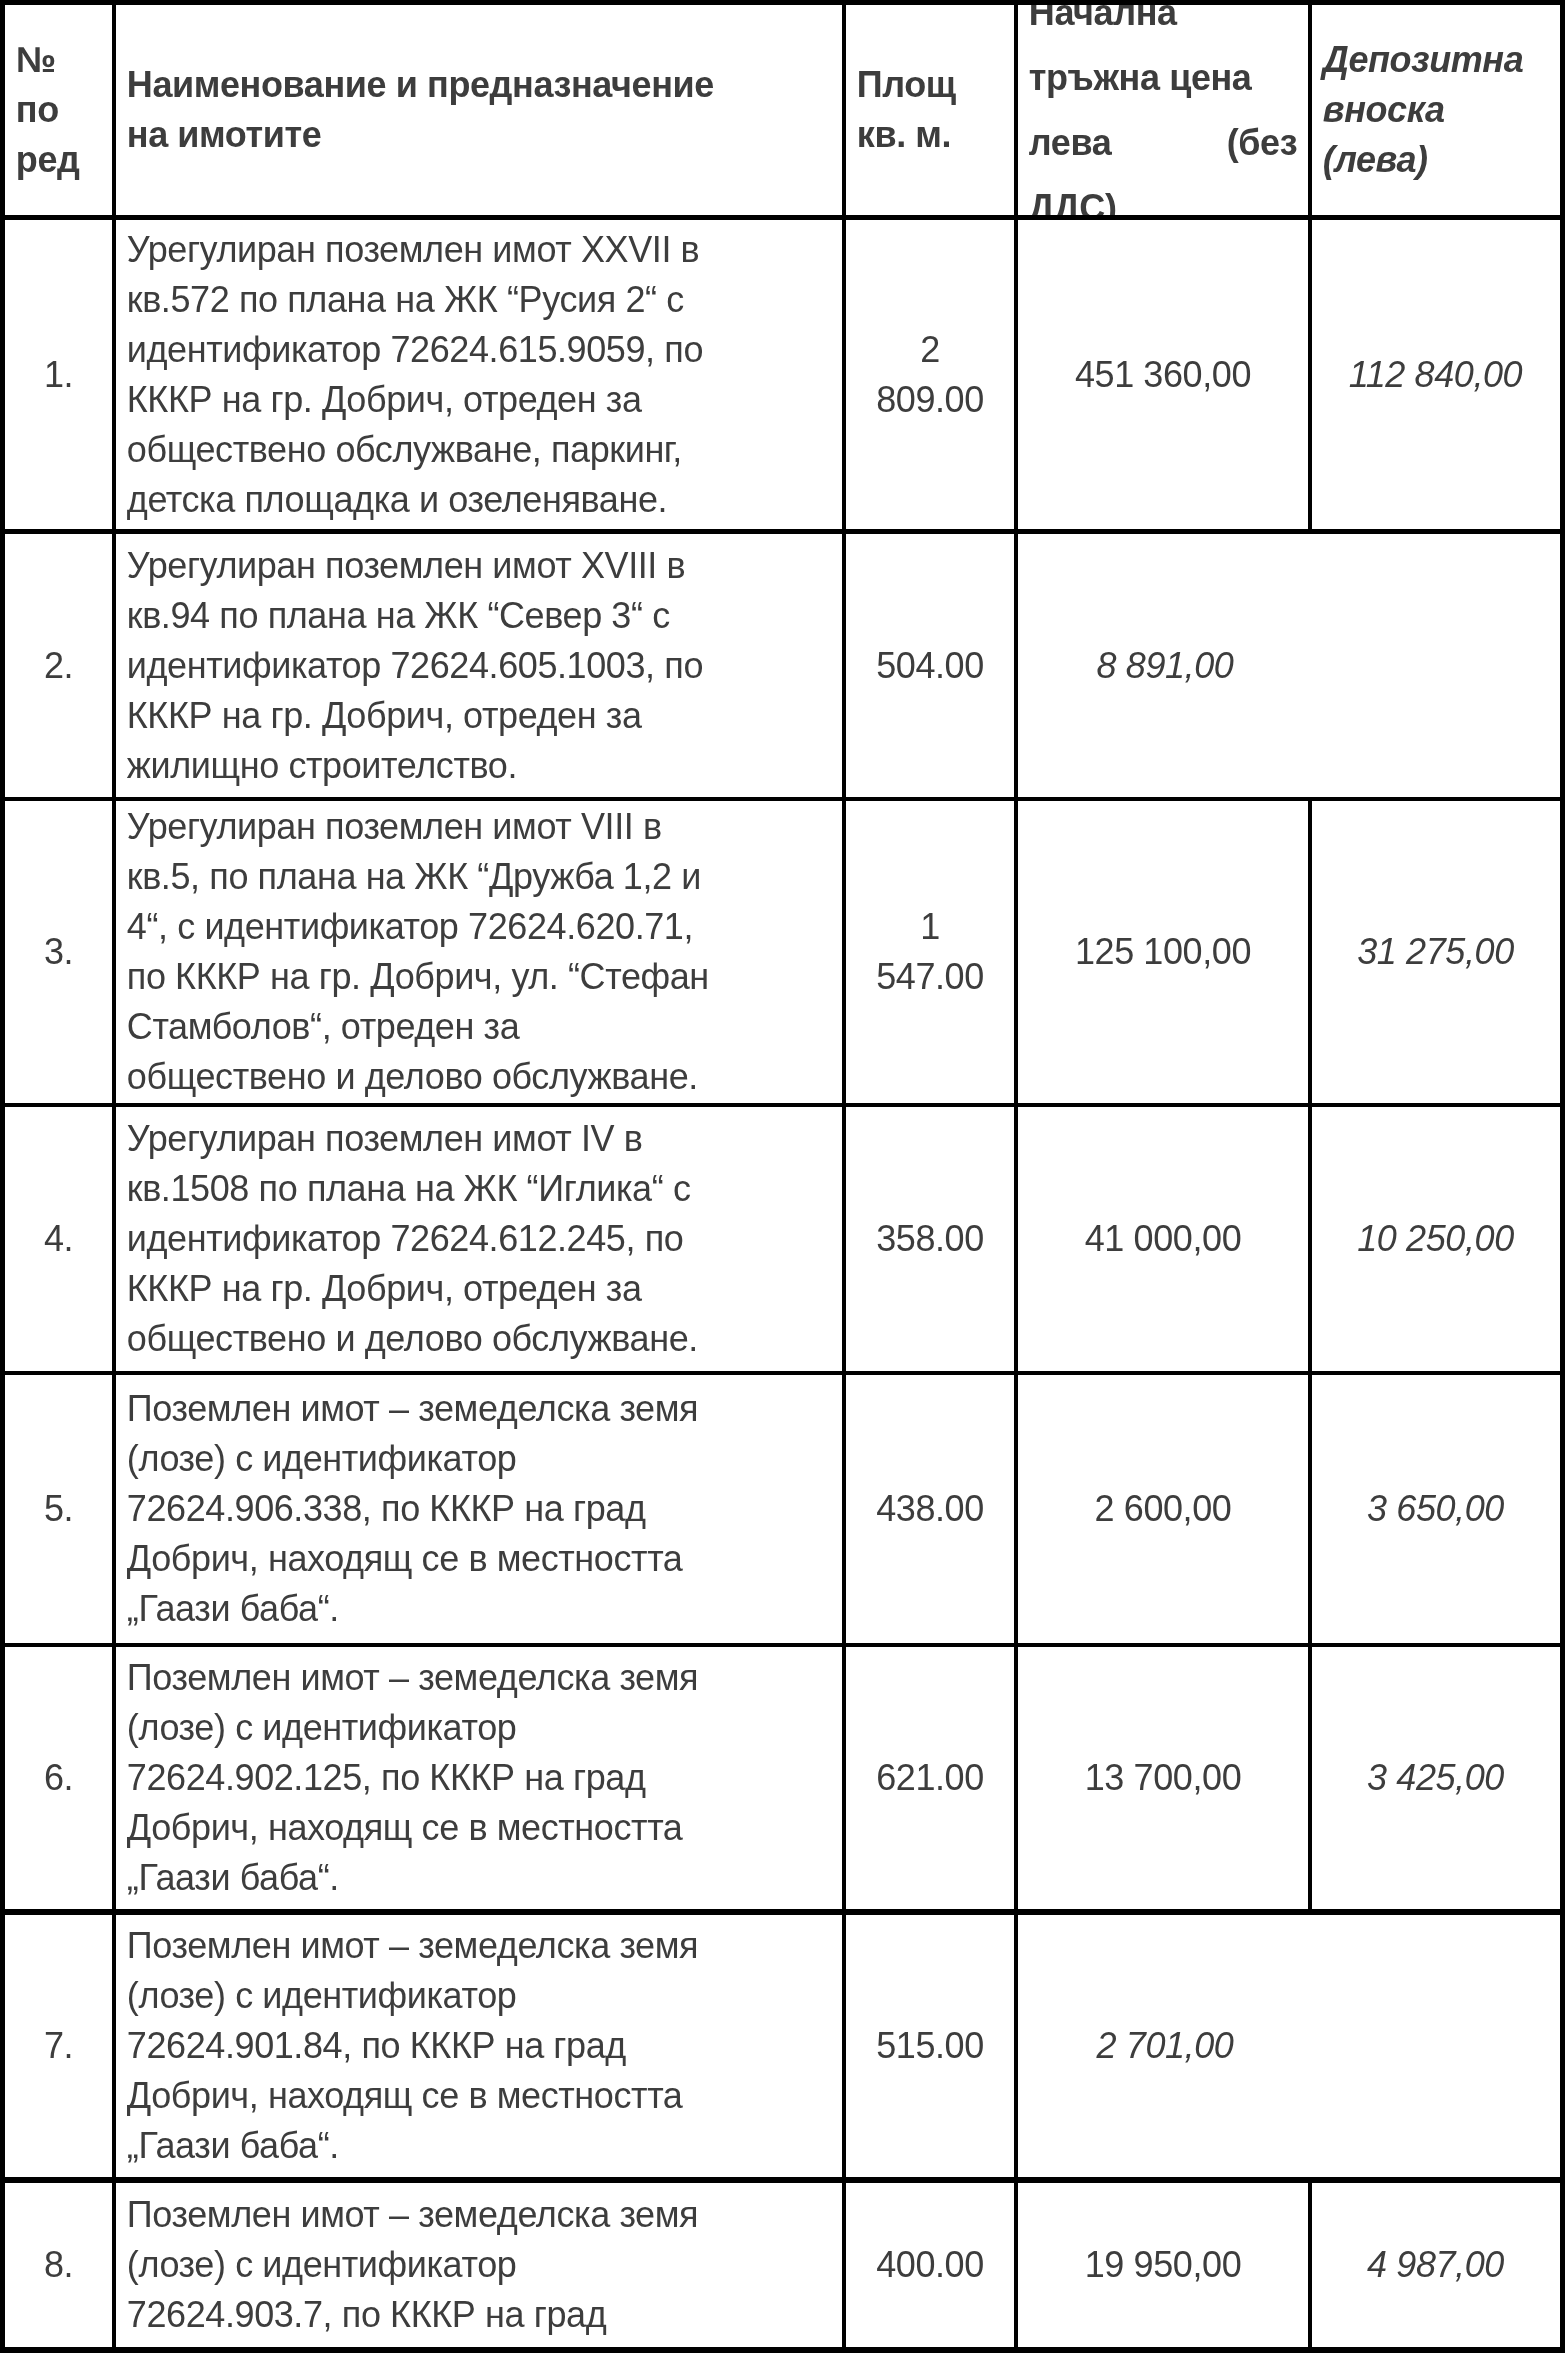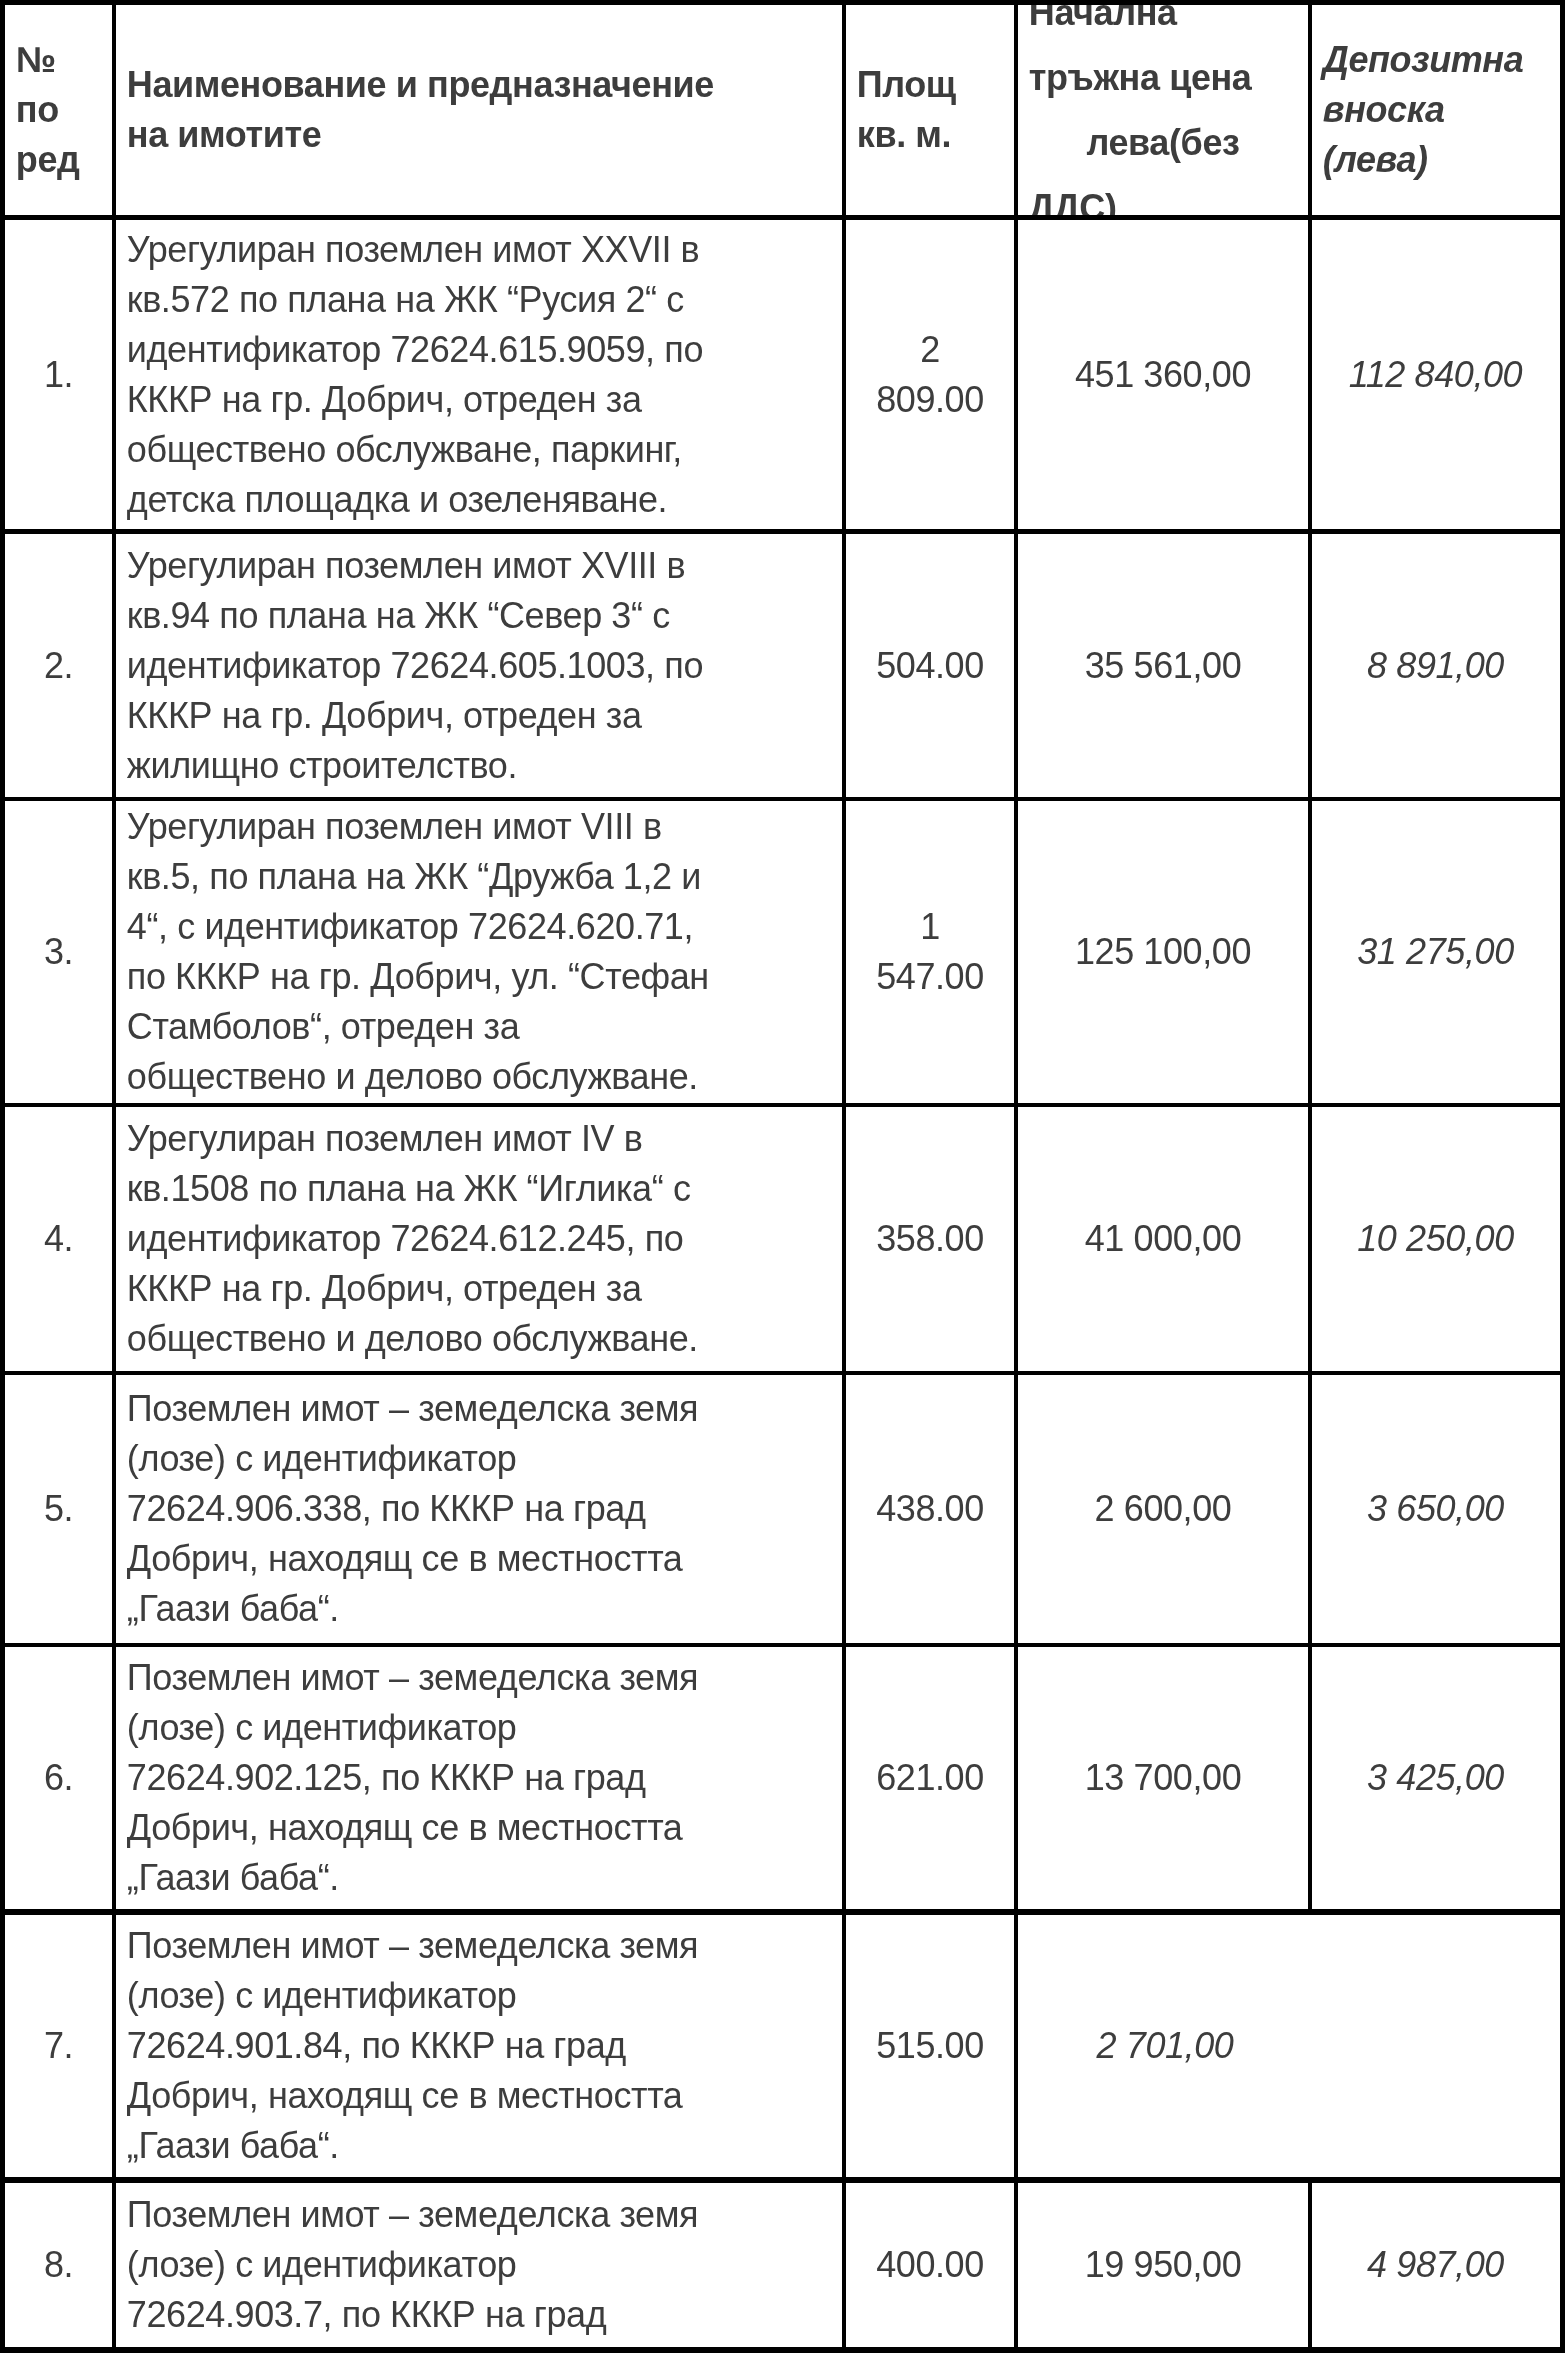--- a/index.html
+++ b/index.html
@@ -51,21 +51,21 @@
   .c-center{justify-content:center;text-align:center;padding:0 3.3px;}
   
   .price-hdr{
     flex-direction:column;
     align-items:flex-start;
     justify-content:center;
     padding:0 10.8px;
     gap:15px;
   }
   .price-hdr .ln{display:block;width:100%;}
-  .price-hdr .ln-just{display:flex;width:100%;justify-content:center;}
+  .price-hdr .ln-just{display:flex;width:100%;justify-content:space-between;}
   #bottom-bar{
     position:absolute;
     left:0;bottom:0;
     width:1565px;height:6.6px;
     background:#000;
   }
 </style>
 </head>
 <body>
 
@@ -134,23 +134,20 @@
           <span class="pre">Урегулиран поземлен имот XVIII в
 кв.94 по плана на ЖК “Север 3“ с
 идентификатор 72624.605.1003, по
 КККР на гр. Добрич, отреден за
 жилищно строителство.</span>
         </div>
       <div class="c c-center">
           <span class="pre">504.00</span>
         </div>
       <div class="c c-center">
-          <span class="pre">35 561,00</span>
-        </div>
-      <div class="c c-center">
           <span class="pre">8 891,00</span>
         </div>
     </div>
 
     <div class="row r3">
       <div class="c c-center">
           <span class="pre">3.</span>
         </div>
       <div class="c c-left">
           <span class="pre">Урегулиран поземлен имот VIII в

